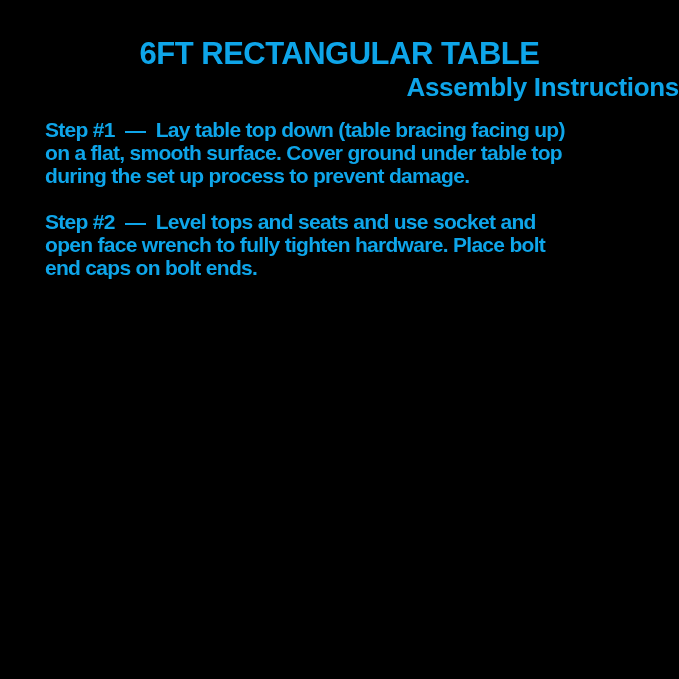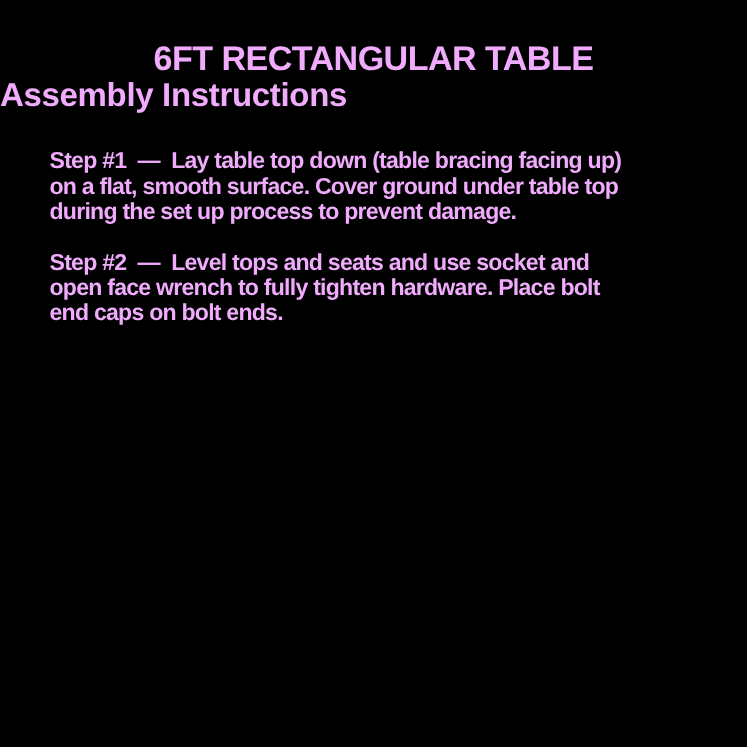--- a/index.html
+++ b/index.html
@@ -8,41 +8,41 @@
     background: #000000;
   }
   .poster {
     position: relative;
     width: 679px;
     height: 679px;
     background: #000000;
     overflow: hidden;
     font-family: "Liberation Sans", "DejaVu Sans", sans-serif;
     font-weight: 700;
-    color: #f0abfc;
+    color: #0ea5e9;
     -webkit-font-smoothing: antialiased;
   }
   .title {
     margin: 36px 0 0 0;
     text-align: center;
     font-size: 31px;
     line-height: 36px;
     letter-spacing: -0.5px;
     font-weight: 700;
   }
   .subtitle {
     margin: 0;
-    text-align: left;
-    font-size: 30px;
+    text-align: right;
+    font-size: 26px;
     line-height: 30px;
     letter-spacing: -0.3px;
     font-weight: 700;
   }
   .steps {
-    margin-top: 33px;
+    margin-top: 16px;
   }
   .step {
     margin: 0 30px 23px 45px;
     font-size: 21px;
     line-height: 23px;
     letter-spacing: -0.7px;
     white-space: pre;
     font-weight: 700;
   }
 </style>

